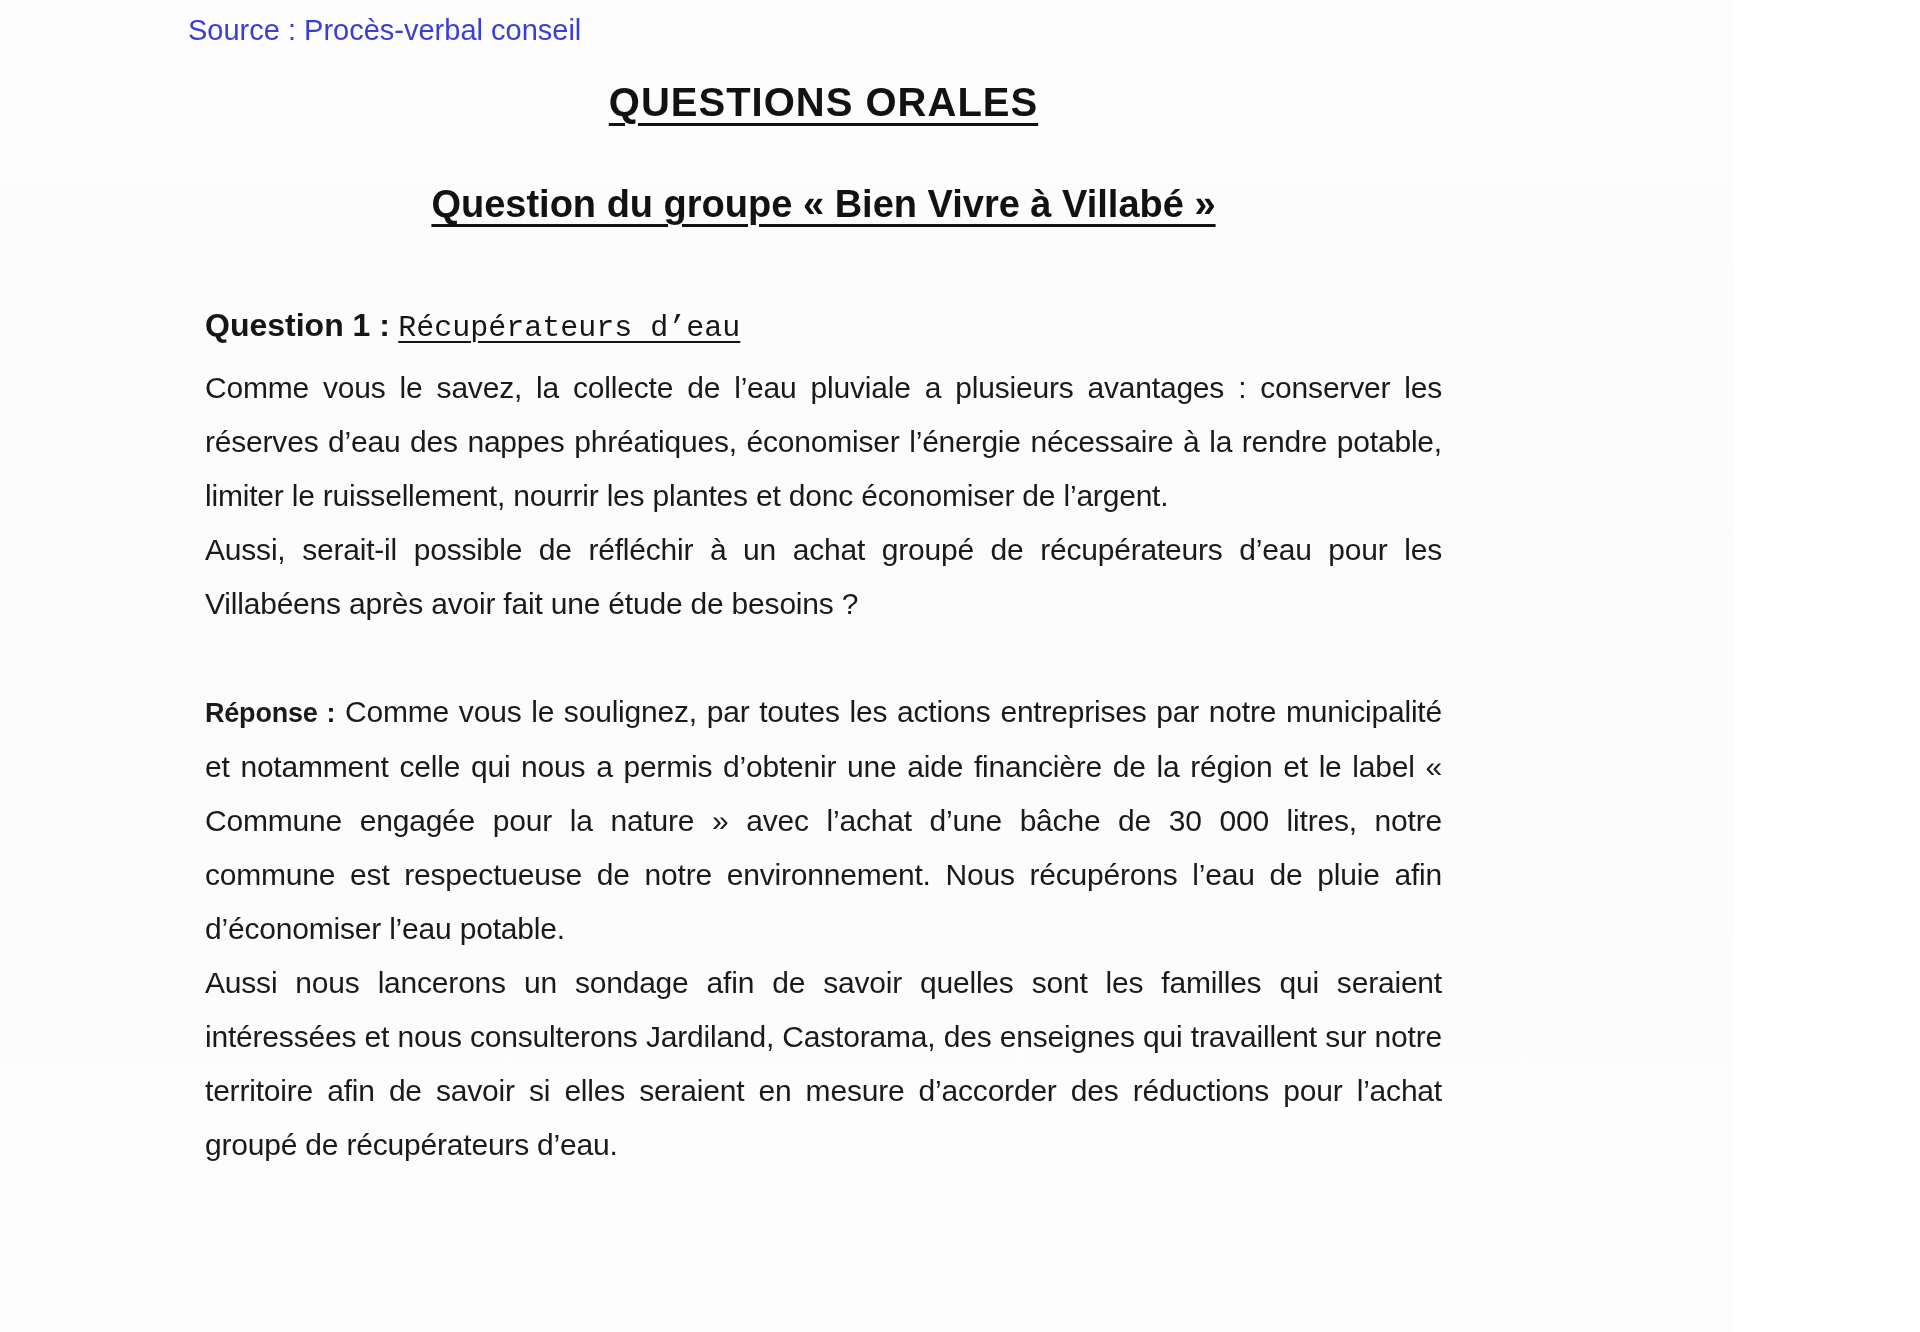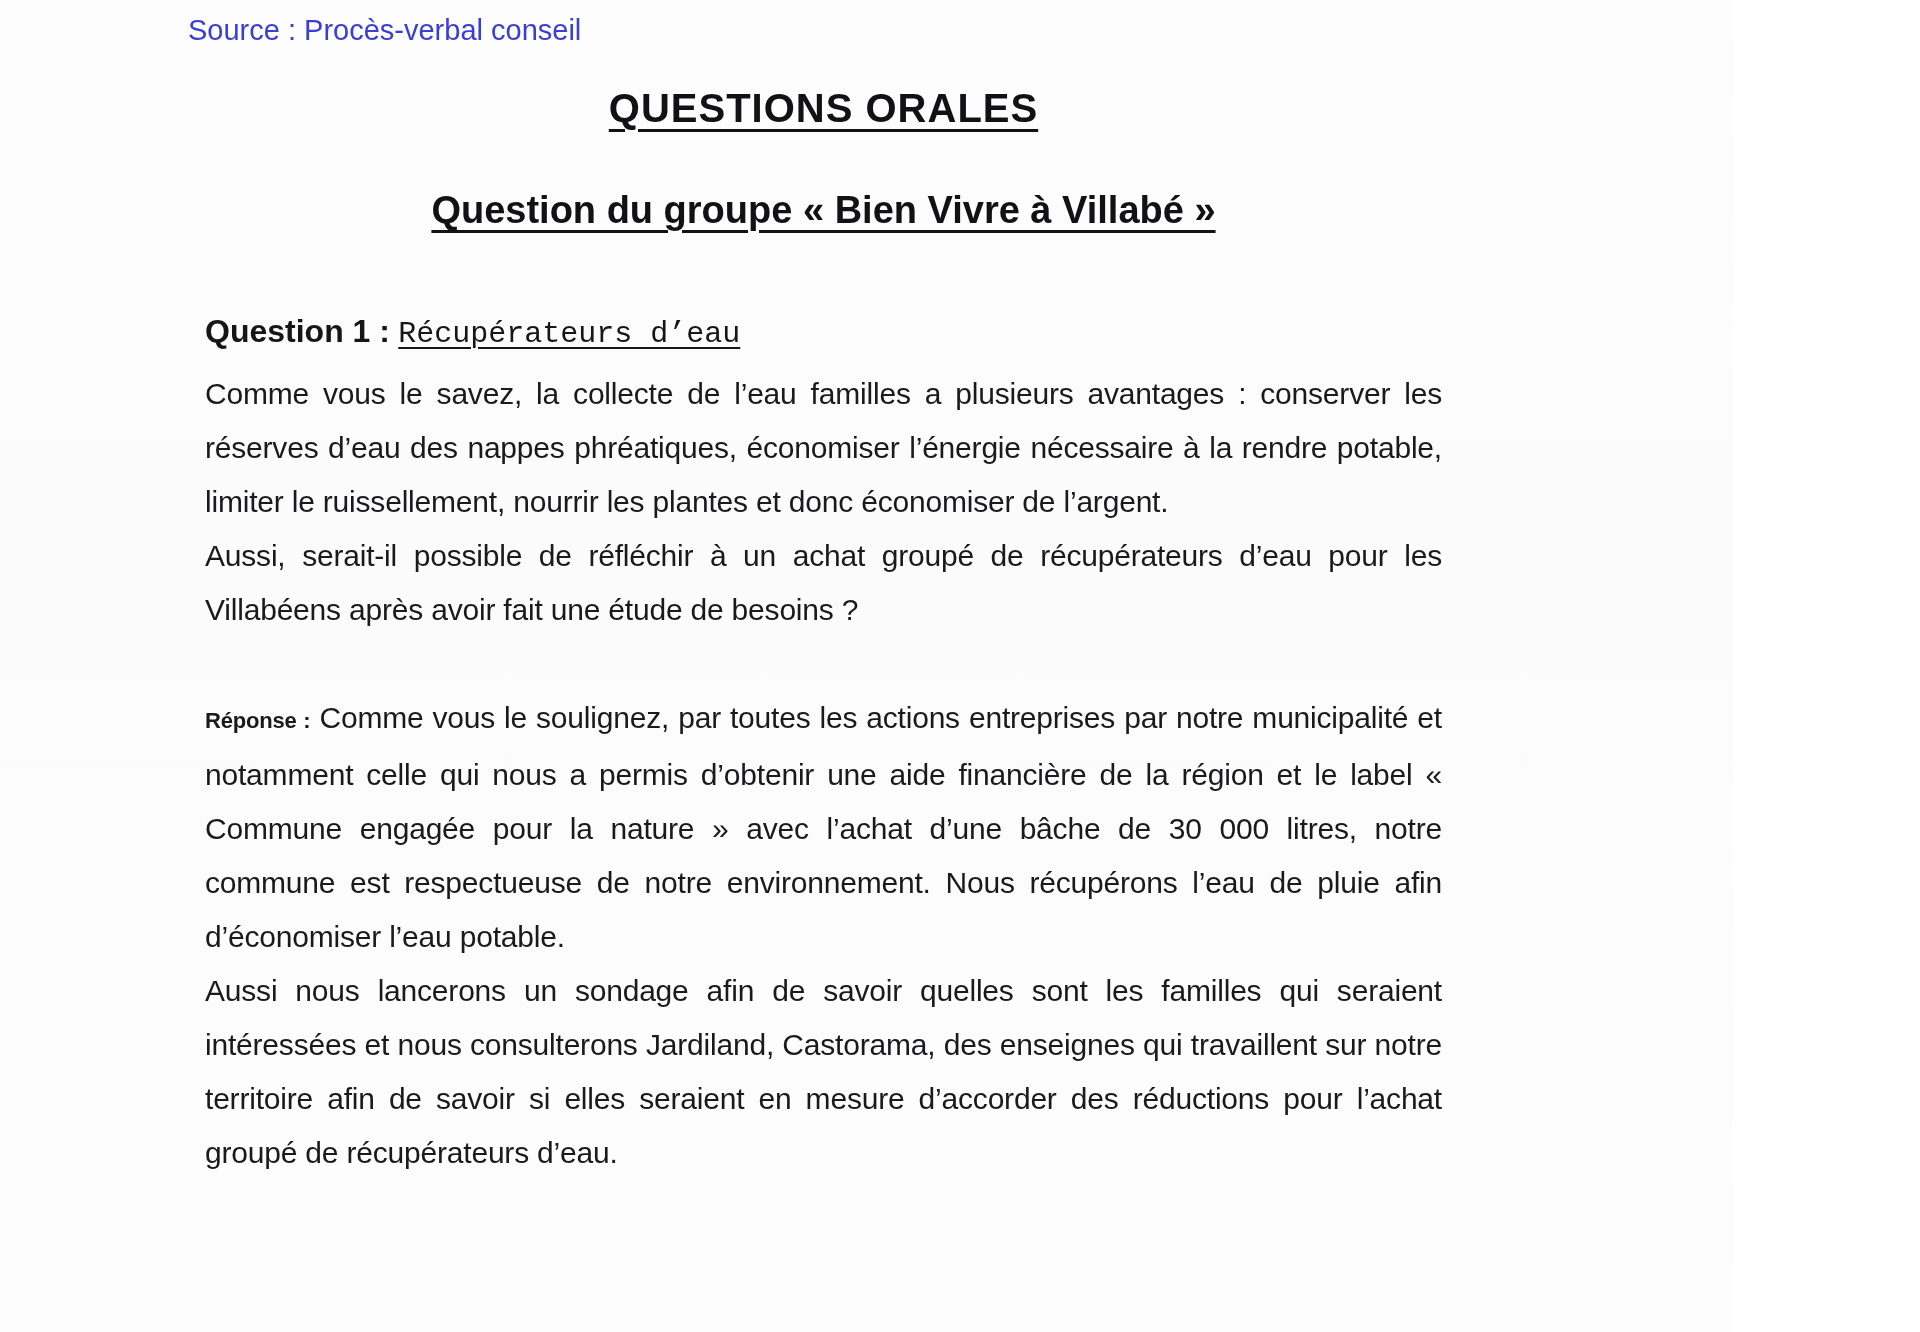--- a/index.html
+++ b/index.html
@@ -25,21 +25,21 @@
   }
 
   .content {
     position: absolute;
     left: 205px;
     top: 80px;
     width: 1237px;
   }
 
   .doc-title {
-    margin: 6px;
+    margin: 0;
     text-align: center;
     font-size: 40px;
     font-weight: bold;
     letter-spacing: 1px;
     color: #121214;
   }
 
   .doc-subtitle {
     margin: 58px 0 0 0;
     text-align: center;
@@ -65,21 +65,21 @@
   .q-heading .u { text-decoration-thickness: 2px; text-underline-offset: 5px; font-family: Liberation Mono, monospace; }
 
   p.body {
     margin: 0;
     font-size: 30px;
     line-height: 54px;
     text-align: justify;
     letter-spacing: -0.2px;
     color: #1a1a1c;
   }
-  p.body strong { font-size: 22px; }
+  p.body strong { font-size: 27px; }
 
   .answer-block { margin-top: 54px; }
 </style>
 </head>
 <body>
 
 <div class="page">
 
   <div class="annotation">
     <div>Source : Procès-verbal conseil</div>
@@ -87,21 +87,21 @@
 
   <div class="content">
 
     <h1 class="doc-title"><span class="u">QUESTIONS ORALES</span></h1>
 
     <h2 class="doc-subtitle"><span class="u">Question du groupe « Bien Vivre à Villabé »</span></h2>
 
     <div class="question-block">
       <p class="q-heading"><strong>Question 1 :</strong> <span class="u">Récupérateurs d’eau</span></p>
 
-      <p class="body">Comme vous le savez, la collecte de l’eau familles a plusieurs avantages : conserver les réserves d’eau des nappes phréatiques, économiser l’énergie nécessaire à la rendre potable, limiter le ruissellement, nourrir les plantes et donc économiser de l’argent.</p>
+      <p class="body">Comme vous le savez, la collecte de l’eau pluviale a plusieurs avantages : conserver les réserves d’eau des nappes phréatiques, économiser l’énergie nécessaire à la rendre potable, limiter le ruissellement, nourrir les plantes et donc économiser de l’argent.</p>
 
       <p class="body">Aussi, serait-il possible de réfléchir à un achat groupé de récupérateurs d’eau pour les Villabéens après avoir fait une étude de besoins ?</p>
     </div>
 
     <div class="answer-block">
       <p class="body"><strong>Réponse :</strong> <span>Comme vous le soulignez, par toutes les actions entreprises par notre municipalité et notamment celle qui nous a permis d’obtenir une aide financière de la région et le label « Commune engagée pour la nature » avec l’achat d’une bâche de 30 000 litres, notre commune est respectueuse de notre environnement. Nous récupérons l’eau de pluie afin d’économiser l’eau potable.</span></p>
 
 
       <p class="body">Aussi nous lancerons un sondage afin de savoir quelles sont les familles qui seraient intéressées et nous consulterons Jardiland, Castorama, des enseignes qui travaillent sur notre territoire afin de savoir si elles seraient en mesure d’accorder des réductions pour l’achat groupé de récupérateurs d’eau.</p>
     </div>

